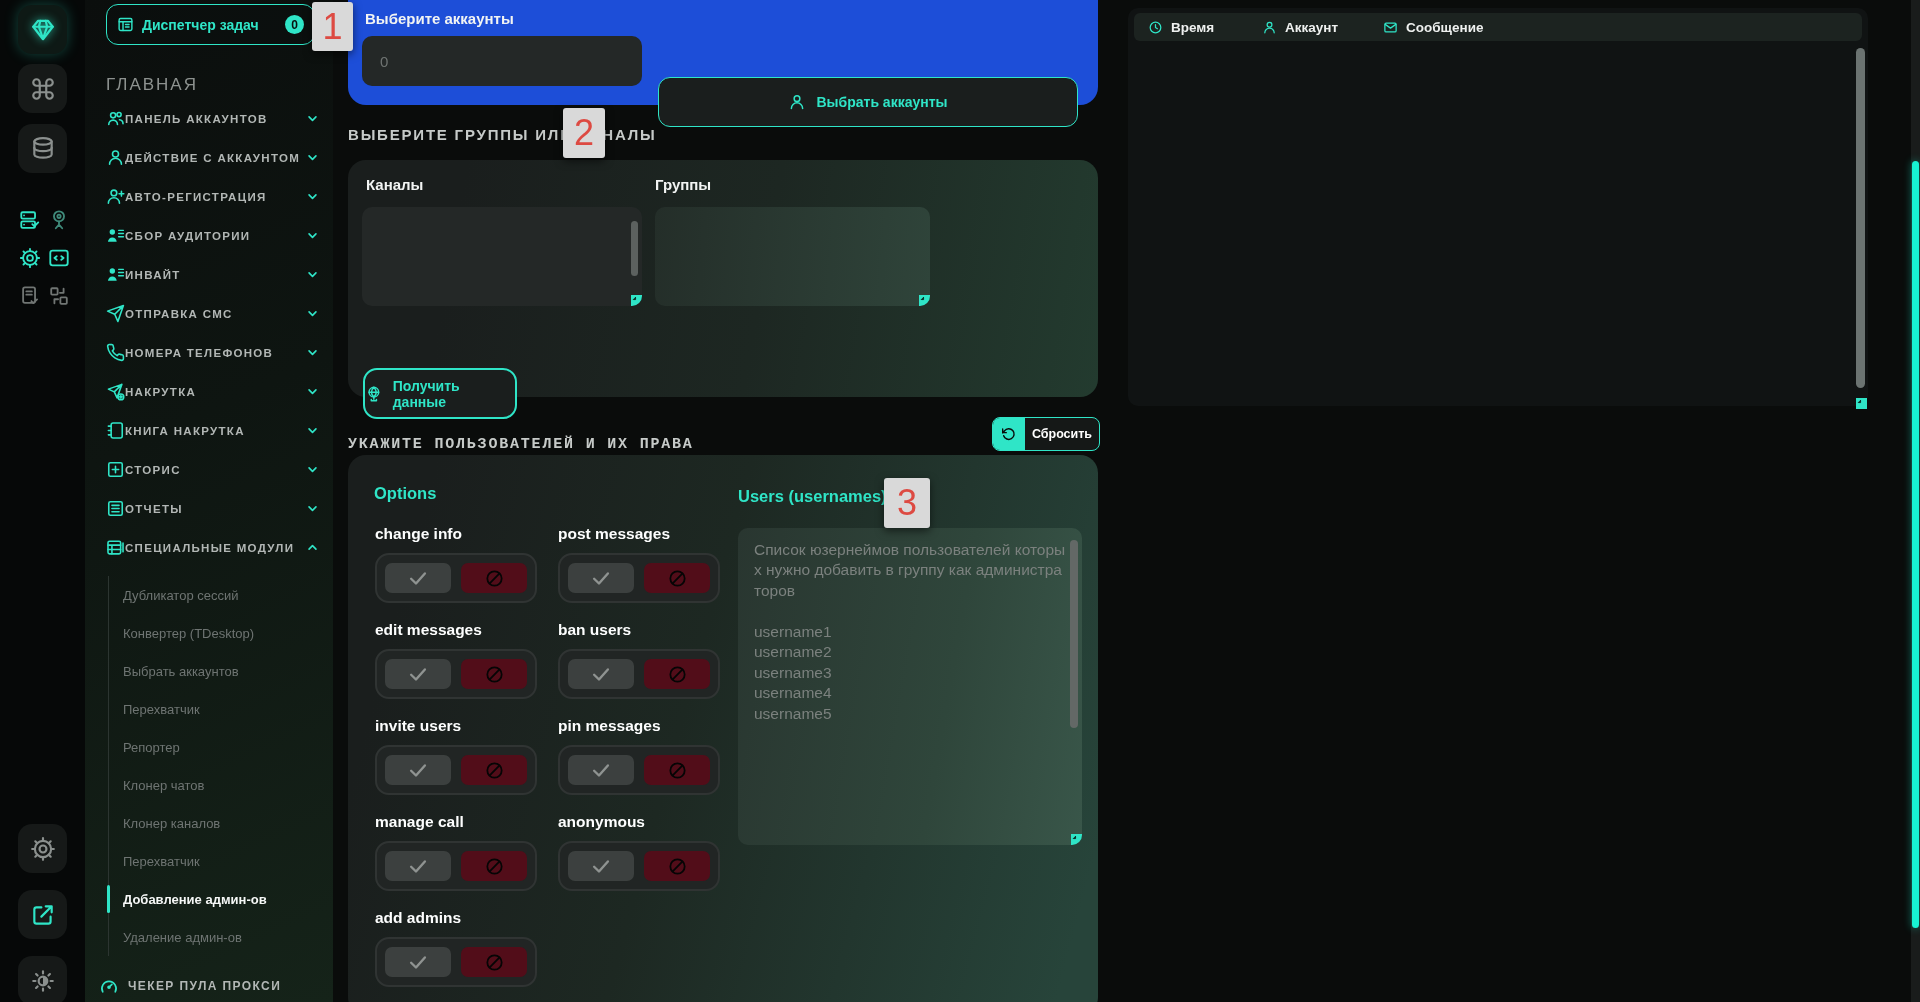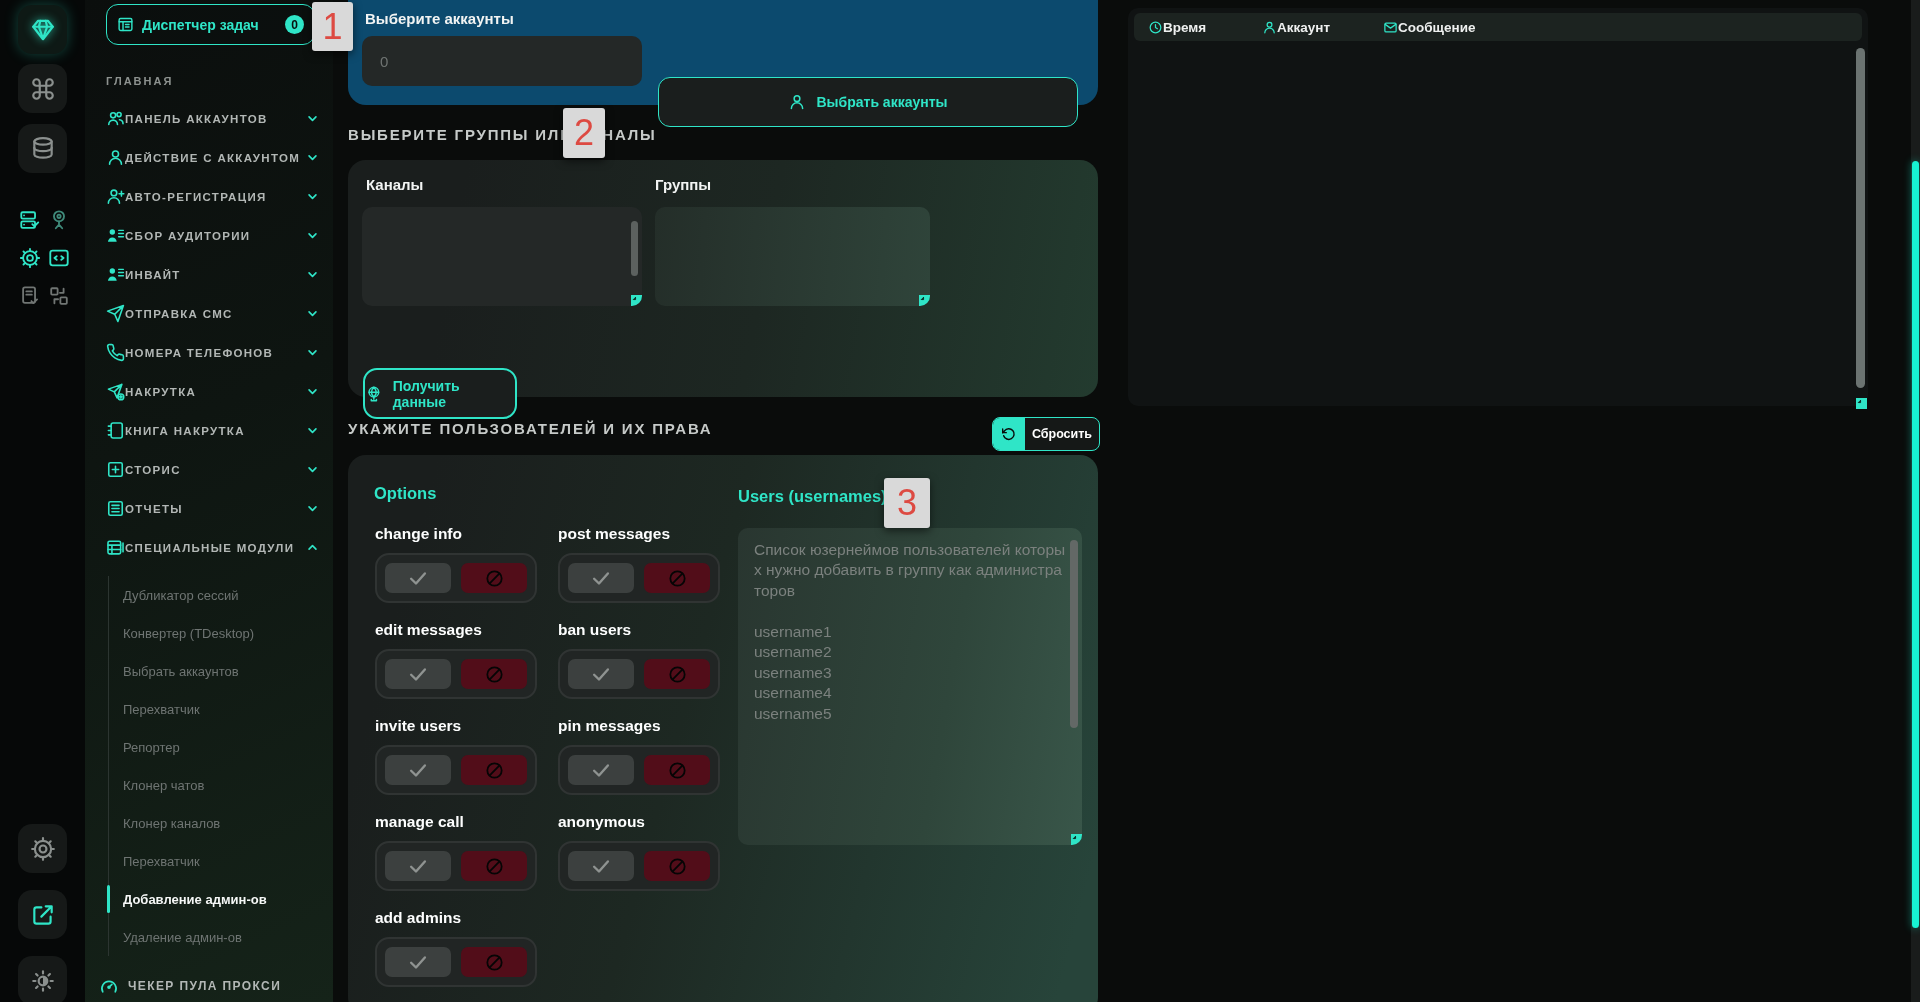--- a/index.html
+++ b/index.html
@@ -22,38 +22,38 @@
   
   .sidebar{position:absolute;left:85px;top:0;width:248px;height:100%;
     background:linear-gradient(155deg,#0b0e0d 0%,#0e1511 42%,#152319 100%);}
   .task-btn{position:absolute;left:21px;top:4px;width:209px;height:41px;border:1.5px solid #2fe5c7;
     border-radius:12px;display:flex;align-items:center;gap:8px;padding:9px 10px;box-sizing:border-box;
     color:#2fe5c7;cursor:pointer;background:rgba(10,16,14,.4);}
   .task-btn .ic{width:17px;height:17px;}
   .task-label{font-size:14px;font-weight:bold;white-space:nowrap;}
   .task-count{margin-left:auto;width:19px;height:19px;border-radius:50%;background:#2fe5c7;color:#08110e;
     font-size:12px;font-weight:bold;display:flex;align-items:center;justify-content:center;}
-  .side-label{position:absolute;left:21px;top:75px;font-size:11px;font-weight:bold;color:#8d928f;letter-spacing:2px;}
+  .side-label{position:absolute;left:21px;top:75px;font-size:17px;font-weight:normal;color:#8d928f;letter-spacing:2px;}
   .menu{position:absolute;left:0;top:99px;width:100%;}
   .menu-item{height:39px;display:flex;align-items:center;gap:0;padding:0 13px 0 21px;cursor:pointer;}
   .menu-item .mi{width:19px;height:19px;color:#2fe5c7;flex:none;}
   .menu-item .lbl{font-size:11.5px;font-weight:bold;color:#b2b7b5;letter-spacing:1.3px;white-space:nowrap;}
   .menu-item .chev{width:15px;height:15px;color:#2fe5c7;margin-left:auto;flex:none;}
   .submenu{position:absolute;left:23px;top:576px;border-left:1px solid #2c3531;width:200px;}
   .submenu-item{position:relative;height:38px;display:flex;align-items:center;padding-left:14px;
     font-size:13px;color:#6e7472;cursor:pointer;}
   .submenu-item.active{color:#f5f7f6;font-weight:bold;}
   .submenu-item.active::before{content:"";position:absolute;left:-2px;top:5px;bottom:5px;width:3px;background:#2fe5c7;border-radius:2px;}
   .side-footer{position:absolute;left:14px;top:966px;height:40px;display:flex;align-items:center;gap:9px;cursor:pointer;}
   .side-footer .ic{width:20px;height:20px;color:#2fe5c7;}
   .side-footer .lbl{font-size:12px;font-weight:bold;color:#b2b7b5;letter-spacing:1.4px;}
 
   
   .card{position:absolute;left:348px;width:750px;box-sizing:border-box;}
-  .card1{top:0;height:105px;background:#0c4a6e;border-radius:0 0 18px 18px;}
+  .card1{top:0;height:105px;background:#1d4ed8;border-radius:0 0 18px 18px;}
   .field-label{position:absolute;font-size:15px;font-weight:bold;color:#f2f4f3;}
   .acc-input{position:absolute;left:14px;top:36px;width:280px;height:50px;background:#242827;border:none;outline:none;
     border-radius:10px;color:#dfe2e1;font-size:15px;padding:0 18px;box-sizing:border-box;font-family:inherit;}
   .acc-input::placeholder{color:#6f7472;}
   .btn-outline{display:flex;align-items:center;justify-content:center;gap:10px;border:1.6px solid #2fe5c7;
     background:#1a1e1d;color:#2fe5c7;border-radius:12px;cursor:pointer;box-sizing:border-box;margin-top:41px;}
   .btn-outline .ic{width:18px;height:18px;}
   .btn-outline .blbl{font-size:14px;font-weight:bold;}
   .select-accounts{position:absolute;left:310px;top:36px;width:420px;height:50px;}
   .section-title{position:absolute;font-size:15px;font-weight:bold;color:#c6cac8;letter-spacing:1.8px;white-space:nowrap;}
@@ -87,21 +87,21 @@
   .deny-button .ic{width:21px;height:21px;color:#050505;}
   .users-ta{left:390px;top:73px;width:344px;height:317px;background:linear-gradient(100deg,#293630,#2f463b 60%,#3a584b 105%);}
 
   
   .badge{position:absolute;background:#d9d9d9;color:#dd4a42;display:flex;align-items:center;justify-content:center;
     font-size:36px;border-radius:3px;box-shadow:0 3px 8px rgba(0,0,0,.55);z-index:5;}
 
   
   .log-panel{position:absolute;left:1128px;top:8px;width:740px;height:398px;background:#101313;border-radius:10px;}
   .log-header{position:absolute;left:6px;top:5px;width:728px;height:28px;background:#1c2320;border-radius:6px;}
-  .log-col{position:absolute;top:0;height:28px;display:flex;align-items:center;cursor:pointer;}
+  .log-col{position:absolute;top:0;height:28px;display:flex;align-items:center;gap:8px;cursor:pointer;}
   .log-col .ic{width:15px;height:15px;color:#2fe5c7;}
   .log-col .lbl{font-size:13.5px;font-weight:bold;color:#eef0ef;}
   .log-thumb{position:absolute;right:3px;top:40px;width:9px;height:340px;background:#6b7371;border-radius:5px;}
   .log-corner{position:absolute;right:1px;top:390px;}
 
   
   .page-scroll{position:absolute;right:0;top:0;width:9px;height:100%;background:#191c1b;}
   .page-thumb{position:absolute;left:1px;width:7px;top:161px;height:767px;background:#17f2d3;border-radius:6px;
     box-shadow:0 0 8px rgba(23,242,211,.45);}
 </style>
@@ -465,21 +465,21 @@
           <svg viewBox="0 0 24 24" fill="none" stroke="currentColor" stroke-width="2" stroke-linecap="round" stroke-linejoin="round">
             <circle cx="12" cy="9.5" r="6.5"></circle>
             <path d="M5.5 9.5h13M12 3c2.1 1.9 3.3 4 3.3 6.5S14.1 14.1 12 16c-2.1-1.9-3.3-4-3.3-6.5S9.9 4.9 12 3z"></path>
             <path d="M12 16v3M8.5 21h7M8.5 19.5v1.5M15.5 19.5v1.5"></path>
           </svg>
         </span>
       <span class="blbl">Получить данные</span>
     </div>
   </div>
 
-  <div class="section-title" style="left:348px;top:420px;">УКАЖИТЕ ПОЛЬЗОВАТЕЛЕЙ И ИХ ПРАВА</div>
+  <div class="section-title" style="left:348px;top:436px;font-family:Liberation Mono, monospace;">УКАЖИТЕ ПОЛЬЗОВАТЕЛЕЙ И ИХ ПРАВА</div>
   <div class="reset-btn">
     <span class="reset-seg">
         <span class="ic">
           <svg viewBox="0 0 24 24" fill="none" stroke="currentColor" stroke-width="2" stroke-linecap="round" stroke-linejoin="round">
             <path d="M2.5 4.5V10H8"></path>
             <path d="M4 14.5a8 8 0 1 0 1.2-7.2L2.5 10" stroke-width="2.2"></path>
           </svg>
         </span>
       </span>
     <span class="reset-lbl">Сбросить</span>

